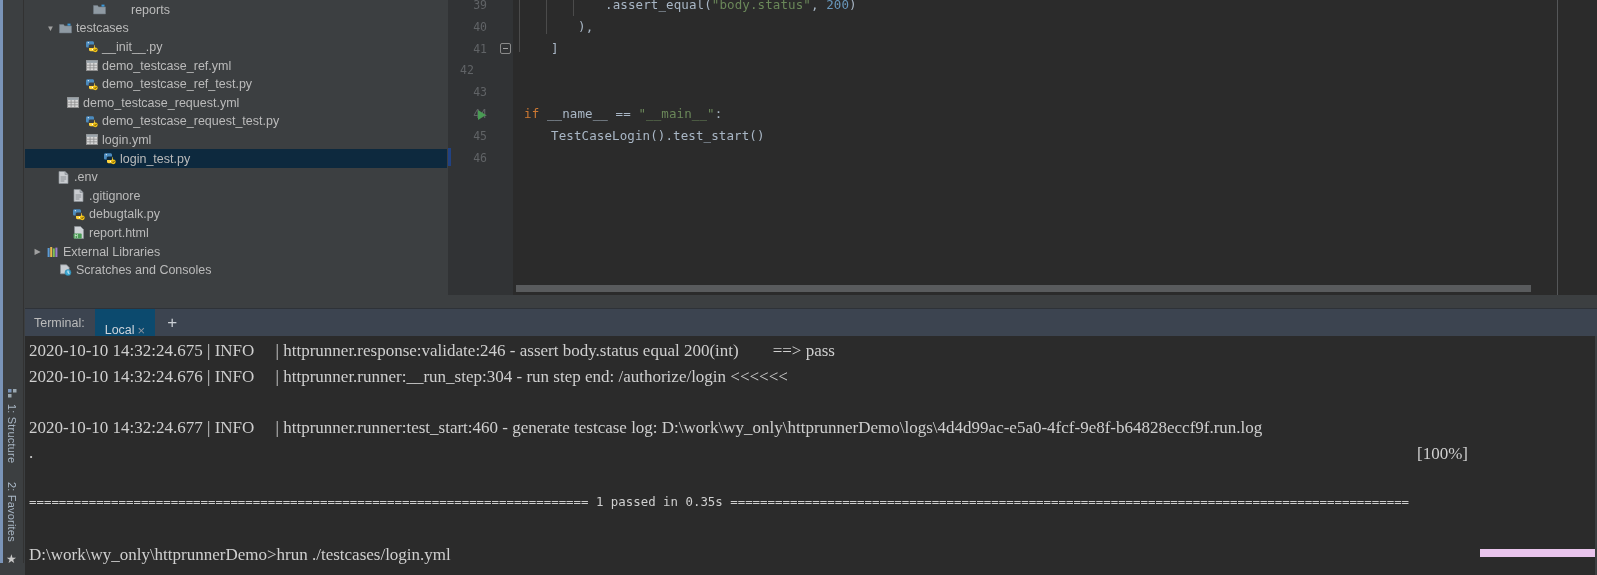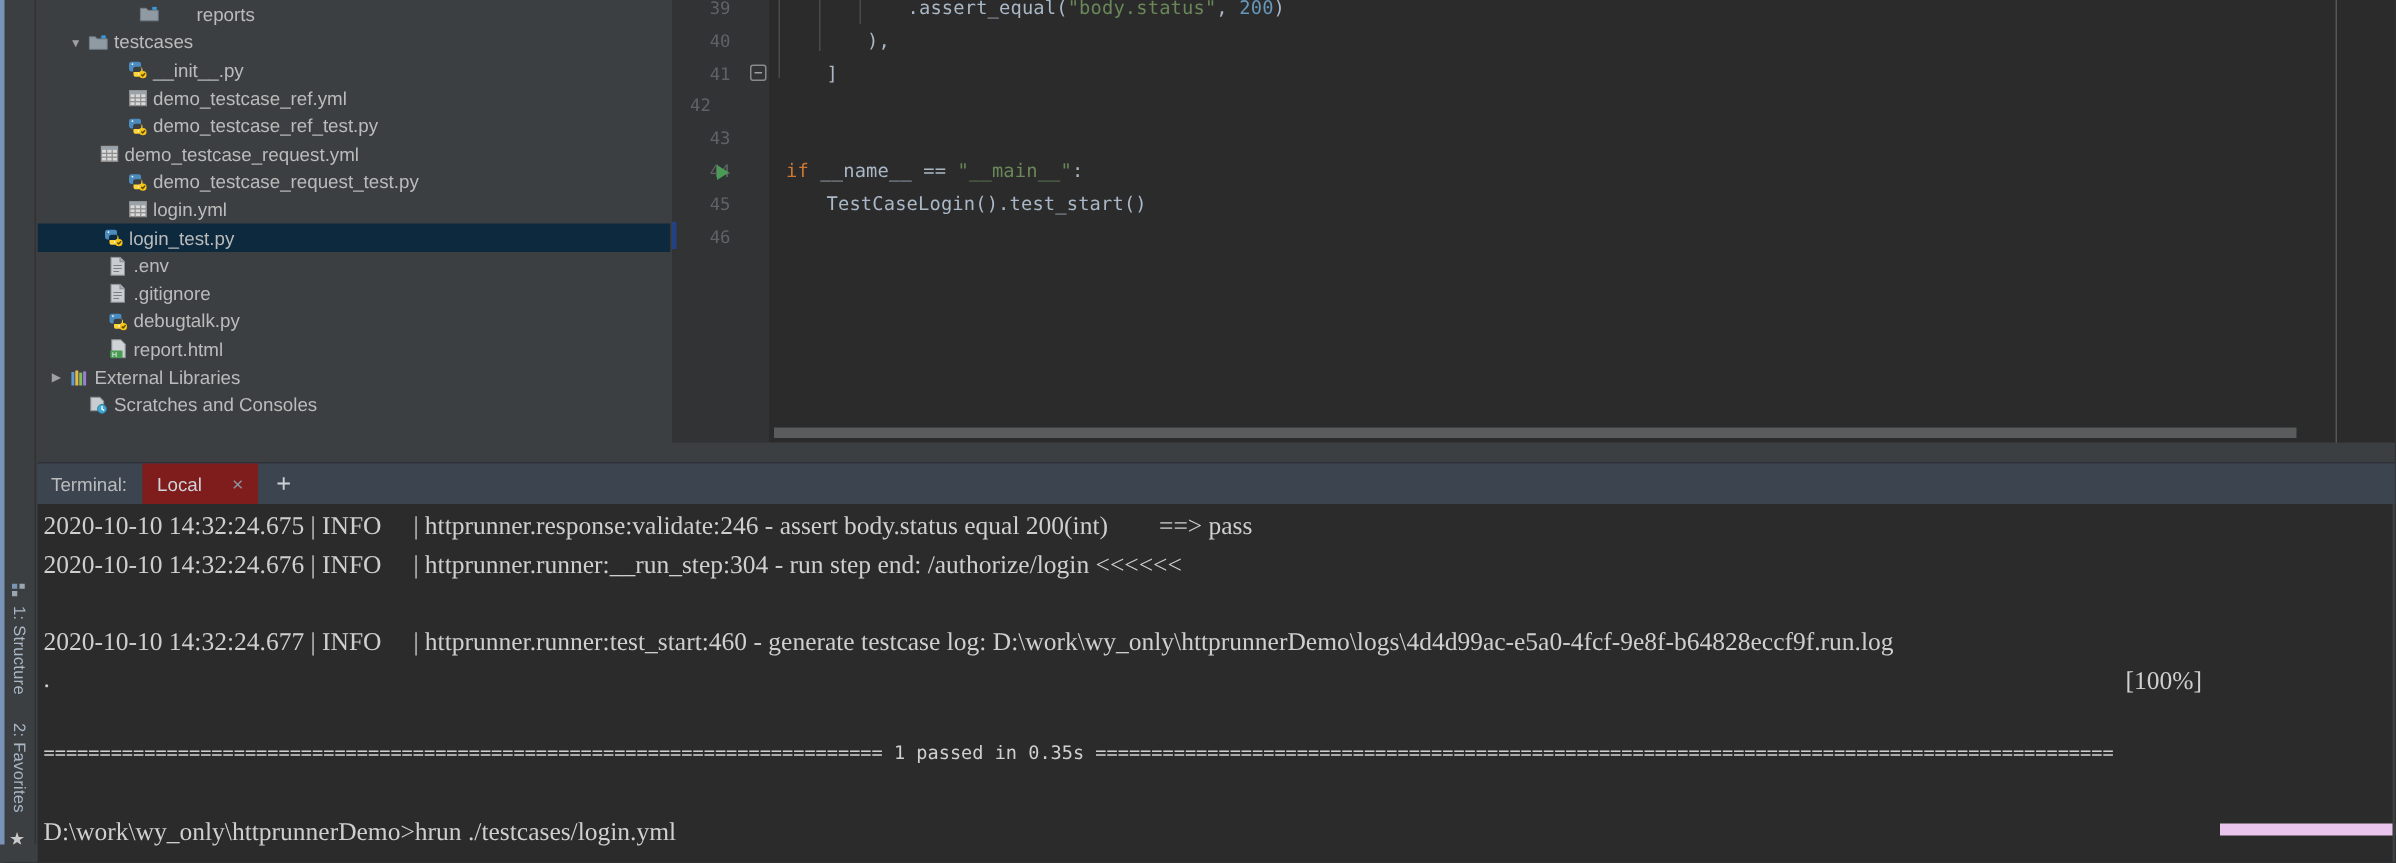--- a/index.html
+++ b/index.html
@@ -230,24 +230,24 @@
   }
   .term-label {
     padding: 0 10px 0 9px;
     color: #bbbbbb;
     line-height: 28px;
   }
   .term-tab {
     position: relative;
     height: 28px;
     display: flex;
-    align-items: center;
-    gap: 20px;
+    align-items: flex-end;
+    gap: 3px;
     padding: 0 10px;
-    background: #7f1d1d;
+    background: #0c4a6e;
     color: #cfd4db;
   }
   .term-tab .tab-close {
     font-size: 13px;
     color: #8d949f;
     line-height: 1;
   }
   .term-add {
     width: 34px;
     text-align: center;
@@ -429,35 +429,35 @@
               <rect x="0.5" y="0.5" width="11" height="10" fill="#d8d8d8" stroke="#8d8d8d"></rect>
               <rect x="0.5" y="0.5" width="11" height="2.4" fill="#9aa3aa"></rect>
               <line x1="0.5" y1="5.2" x2="11.5" y2="5.2" stroke="#8d8d8d" stroke-width="0.8"></line>
               <line x1="0.5" y1="7.8" x2="11.5" y2="7.8" stroke="#8d8d8d" stroke-width="0.8"></line>
               <line x1="4.1" y1="2.9" x2="4.1" y2="10.5" stroke="#8d8d8d" stroke-width="0.8"></line>
               <line x1="7.8" y1="2.9" x2="7.8" y2="10.5" stroke="#8d8d8d" stroke-width="0.8"></line>
             </svg>
           </span>
           <span class="tlabel">login.yml</span>
         </div>
-        <div class="tree-row selected" style="position: absolute; top: 149.3px; left: 0px; width: 422px; padding-left: 29px;">
+        <div class="tree-row selected" style="position: absolute; top: 149.3px; left: 0px; width: 422px; padding-left: 63px;">
           <span class="arrow"></span>
           <span class="tico">
             <svg width="13" height="13" viewBox="0 0 13 13">
               <path d="M3.2 1.2h4.2c1 0 1.6.6 1.6 1.5v1.8H5.4c-1 0-1.7.6-1.7 1.6v1.5H2.4c-.9 0-1.4-.7-1.4-1.7V2.9c0-1 .6-1.7 1.5-1.7z" fill="#4B8BBE"></path>
               <path d="M9.3 4.6v1.8c0 1-.7 1.6-1.7 1.6H4v1.6c0 1 .6 1.6 1.5 1.6h2.9c1 0 1.6-.7 1.6-1.7V6.2c0-1-.6-1.6-1.6-1.6z" fill="#FFD43B"></path>
               <circle cx="3.3" cy="2.7" r="0.6" fill="#fff"></circle>
               <circle cx="7.5" cy="9.4" r="0.6" fill="#fff"></circle>
               <circle cx="10.3" cy="9.8" r="2.4" fill="#F5C518"></circle>
               <path d="M9.2 9.6l.9 1 1.6-1.8" stroke="#5a4a00" stroke-width="1" fill="none"></path>
             </svg>
           </span>
           <span class="tlabel">login_test.py</span>
         </div>
-        <div class="tree-row" style="position: absolute; top: 167.9px; left: 16px; width: 422px; padding-left: 16px;">
+        <div class="tree-row" style="position: absolute; top: 167.9px; left: 1px; width: 422px; padding-left: 16px;">
           <span class="arrow"></span>
           <span class="tico">
             <svg width="11" height="13" viewBox="0 0 11 13">
               <path d="M1 0.5h6l3 3v9H1z" fill="#c9ccd0" stroke="#8b9096" stroke-width="0.7"></path>
               <path d="M7 0.5v3h3" fill="#a8adb3" stroke="#8b9096" stroke-width="0.7"></path>
               <line x1="2.6" y1="6" x2="8.2" y2="6" stroke="#7b8086" stroke-width="0.8"></line>
               <line x1="2.6" y1="8" x2="8.2" y2="8" stroke="#7b8086" stroke-width="0.8"></line>
               <line x1="2.6" y1="10" x2="6.4" y2="10" stroke="#7b8086" stroke-width="0.8"></line>
             </svg>
           </span>

